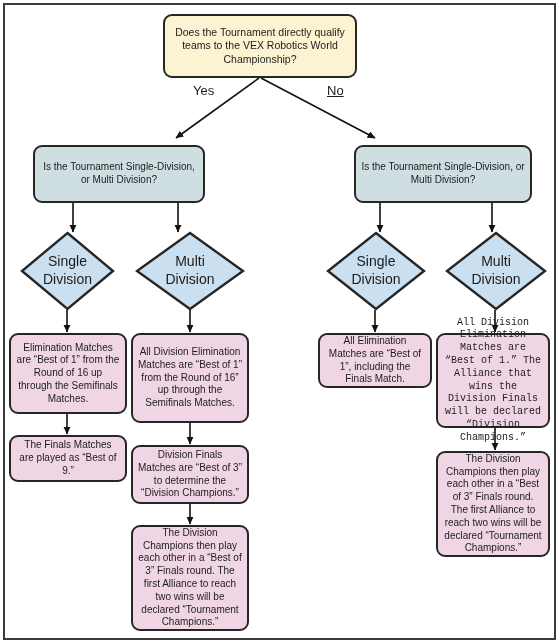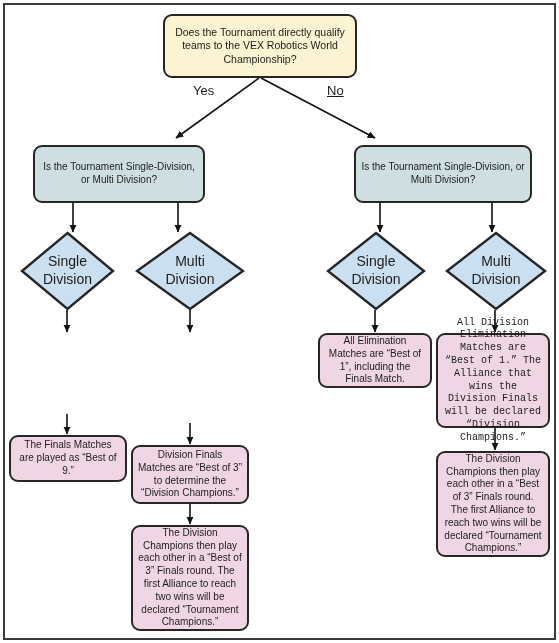--- a/index.html
+++ b/index.html
@@ -168,25 +168,31 @@
   </div>
 
   <div class="node diamond" style="left:444px; top:231px; width:104px; height:80px;">
     <svg class="dia-shape" viewBox="0 0 104 80" preserveAspectRatio="none">
       <polygon points="52,2 101,40 52,78 3,40" fill="#cadff0" stroke="#262626" stroke-width="2.4"></polygon>
     </svg>
     <span class="node-text">Multi
 Division</span>
   </div>
 
+  <div class="node rounded action" style="left:9px; top:333px; width:118px; height:81px;">
+    <span class="node-text">Elimination Matches are “Best of 1” from the Round of 16 up through the Semifinals Matches.</span>
+  </div>
 
   <div class="node rounded action" style="left:9px; top:435px; width:118px; height:47px;">
     <span class="node-text">The Finals Matches are played as “Best of 9.”</span>
   </div>
 
+  <div class="node rounded action" style="left:131px; top:333px; width:118px; height:90px;">
+    <span class="node-text">All Division Elimination Matches are “Best of 1” from the Round of 16” up through the Semifinals Matches.</span>
+  </div>
 
   <div class="node rounded action" style="left:131px; top:445px; width:118px; height:59px;">
     <span class="node-text">Division Finals Matches are “Best of 3” to determine the “Division Champions.”</span>
   </div>
 
   <div class="node rounded action" style="left:131px; top:525px; width:118px; height:106px;">
     <span class="node-text">The Division Champions then play each other in a “Best of 3” Finals round. The first Alliance to reach two wins will be declared “Tournament Champions.”</span>
   </div>
 
   <div class="node rounded action" style="left:318px; top:333px; width:114px; height:55px;">

